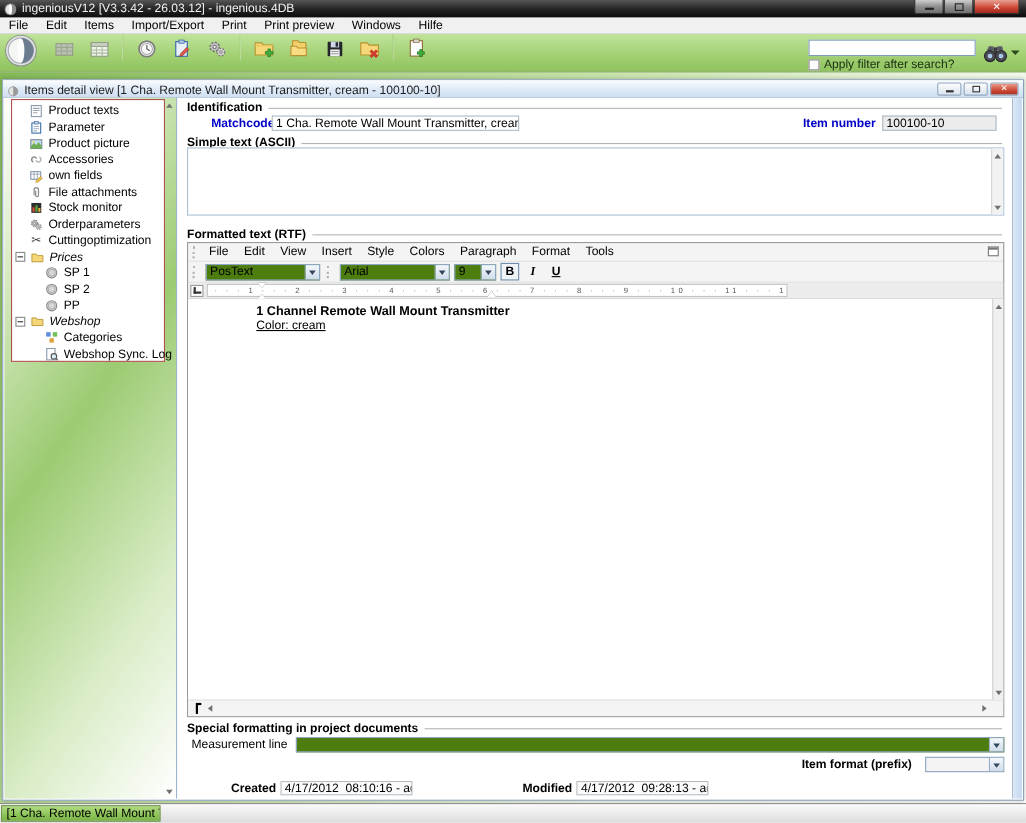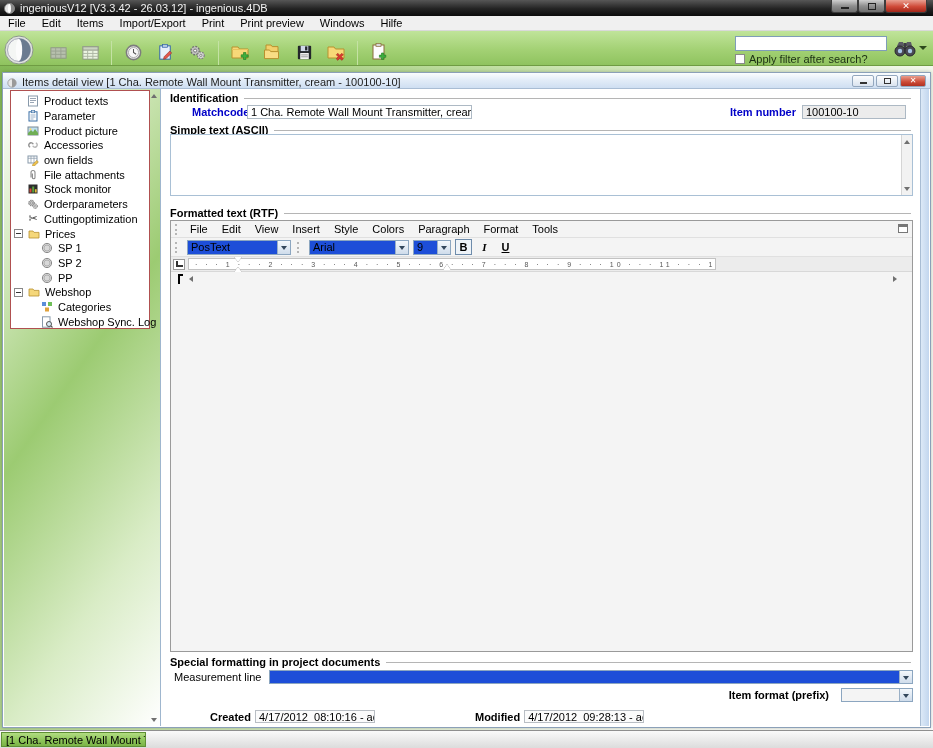--- a/index.html
+++ b/index.html
@@ -23,21 +23,21 @@
   .glyph-x { color:#fff; font-weight:bold; font-size:9px; line-height:1; }
 
   
   .menubar { position:absolute; top:16px; left:0; right:0; height:15px; background:#f0f0f0;
     display:flex; align-items:center; gap:0; border-bottom:1px solid #d9d9d9; }
   .menubar .mitem { padding:0 8px; height:100%; display:flex; align-items:center; cursor:default; }
 
   
   .toolbar { position:absolute; top:31px; left:0; right:0; height:35px;
     background:linear-gradient(#c0e49a,#a3d174 55%,#8fc35f); border-bottom:1px solid #6f9c43;
-    display:flex; align-items:flex-end; }
+    display:flex; align-items:flex-start; }
   .tb-logo { width:30px; height:30px; margin:0 8px 0 4px; }
   .tb-btn { width:26px; height:26px; display:flex; align-items:center; justify-content:center;
     margin:0 3px; border-radius:2px; }
   .tb-sep { width:1px; height:24px; background:#7fab52; border-right:1px solid #c4e2a4; margin:0 5px; }
   .dim { opacity:.8; }
   .search-wrap { position:absolute; top:5px; right:46px; width:152px; }
   .search-input { width:152px; height:15px; border:1px solid #7f9db9; background:#fff;
     font-family:inherit; font-size:11px; padding:0 2px; }
   .filter-row { display:flex; align-items:center; gap:4px; margin-top:2px; }
   .cbx { width:10px; height:10px; border:1px solid #8a8a8a; background:#fdfdfd; flex:none; }
@@ -64,21 +64,21 @@
   .iw-body { position:absolute; top:16px; left:1px; right:1px; bottom:1px; background:#fff; }
 
   
   .sidebar { position:absolute; top:0; left:0; bottom:0; width:157px;
     background:linear-gradient(125deg,#ffffff 0%,#d9ecc6 18%,#9ccb72 45%,#d9ecc6 75%,#ffffff 100%);
     border-right:1px solid #9fb6ce; }
   .tree { position:absolute; top:1px; left:6px; width:140px; height:239px;
     background:#fff; border:1px solid #b05050; padding-top:3px; }
   .trow { display:flex; align-items:center; gap:5px; height:14.7px; padding-left:16px;
     white-space:nowrap; cursor:default; }
-  .trow.folder { padding-left:3px; }
+  .trow.folder { padding-left:3px;font-style:italic; }
   .trow.lvl1 { padding-left:30px; }
   .ticon { width:12px; height:12px; flex:none; display:flex; align-items:center; justify-content:center; }
   .ticon svg { display:block; }
   .expander { width:9px; height:9px; flex:none; border:1px solid #888; background:#fff;
     display:flex; align-items:center; justify-content:center; }
   .expander::after { content:""; width:5px; height:1px; background:#333; }
   .scissors-char { font-family:"DejaVu Sans",sans-serif; font-size:11px; color:#444; line-height:1; }
   .side-scroll { position:absolute; top:0; right:1px; bottom:0; width:10px; }
   .sarrow { position:absolute; left:0; width:10px; height:10px; display:flex; align-items:center; justify-content:center; }
   .sarrow.up { top:1px; } .sarrow.down { bottom:1px; }
@@ -111,21 +111,21 @@
   .rtf { position:absolute; left:8px; right:6px; top:131px; height:432px;
     border:1px solid #9a9a9a; background:#f4f4f4; display:flex; flex-direction:column; }
   .rtf-menurow { height:17px; display:flex; align-items:center; gap:0; border-bottom:1px solid #e0e0e0;
     padding-left:2px; position:relative; }
   .grip { width:4px; height:11px; border-left:2px dotted #b5b5b5; margin:0 4px 0 2px; }
   .rtf-mitem { padding:0 7px; }
   .rtf-expand { position:absolute; right:4px; top:3px; width:10px; height:9px; border:1px solid #777; background:#fff; }
   .rtf-expand::before { content:""; display:block; height:2px; background:#777; }
   .rtf-toolrow { height:19px; display:flex; align-items:center; padding-left:2px; gap:4px;
     border-bottom:1px solid #e0e0e0; }
-  .combo { position:relative; height:15px; border:1px solid #8ca6c0; background:#1d4ed8;
+  .combo { position:relative; height:15px; border:1px solid #8ca6c0; background:#4d7c0f;
     display:flex; align-items:center; padding:0 15px 0 3px; }
   .combo .dd { position:absolute; right:0; top:0; bottom:0; width:13px;
     background:linear-gradient(#f4f8fc,#cfdceb); border-left:1px solid #9ab0c6;
     display:flex; align-items:center; justify-content:center; }
   .combo .dd::after { content:""; width:0; height:0; border:3px solid transparent; border-top:4px solid #33475c; margin-top:4px; }
   .c-style { width:104px; } .c-font { width:100px; } .c-size { width:38px; }
   .fmt-btn { width:17px; height:16px; display:flex; align-items:center; justify-content:center; }
   .fmt-b { border:1px solid #6e8cab; background:#eef3f8; font-weight:bold; }
   .fmt-i { font-style:italic; font-family:"Liberation Serif","DejaVu Serif",serif; font-weight:bold; }
   .fmt-u { text-decoration:underline; font-weight:bold; }
@@ -553,20 +553,34 @@
               <span class="fmt-btn fmt-b">B</span>
               <span class="fmt-btn fmt-i">I</span>
               <span class="fmt-btn fmt-u">U</span>
             </div>
             <div class="rulerrow">
               <span class="tabsel"></span>
               <div class="ruler">· · · 1 · · · 2 · · · 3 · · · 4 · · · 5 · · · 6 · · · 7 · · · 8 · · · 9 · · · 10 · · · 11 · · · 12 · · · 13 · · · 14 · · · 15 · · · 16 · · · 17 · · · 18 · ·</div>
               <span class="marker-indent"></span>
               <span class="marker-tab"></span>
             </div>
+            <div class="rtf-content">
+              <div class="rtf-textblock">
+                <div class="rtf-line1">1 Channel Remote Wall Mount Transmitter</div>
+                <div class="rtf-line2">Color: cream</div>
+              </div>
+              <div class="rtf-vscroll">
+                <span class="sarrow up">
+                    <span class="tri-up"></span>
+                  </span>
+                <span class="sarrow down">
+                    <span class="tri-down"></span>
+                  </span>
+              </div>
+            </div>
             <div class="rtf-hrow">
               <span class="caret-mark"></span>
               <span class="harrow left">
                   <span class="tri-left"></span>
                 </span>
               <span class="harrow right">
                   <span class="tri-right"></span>
                 </span>
             </div>
           </div>

